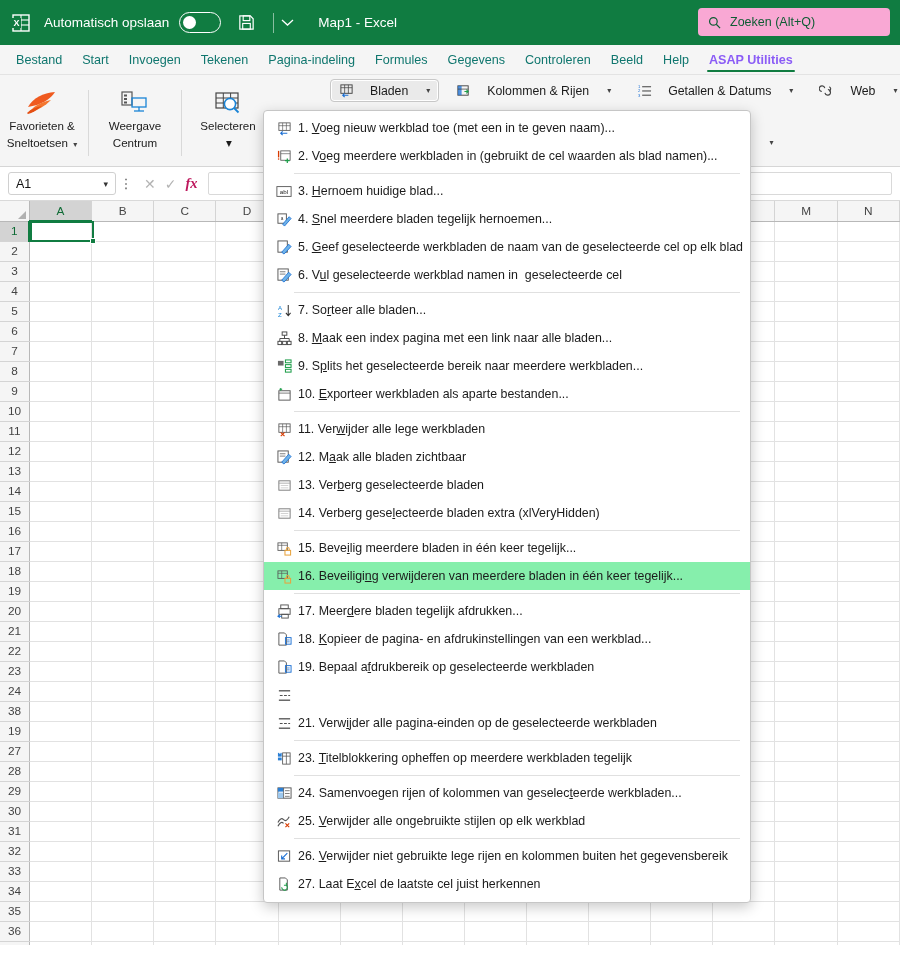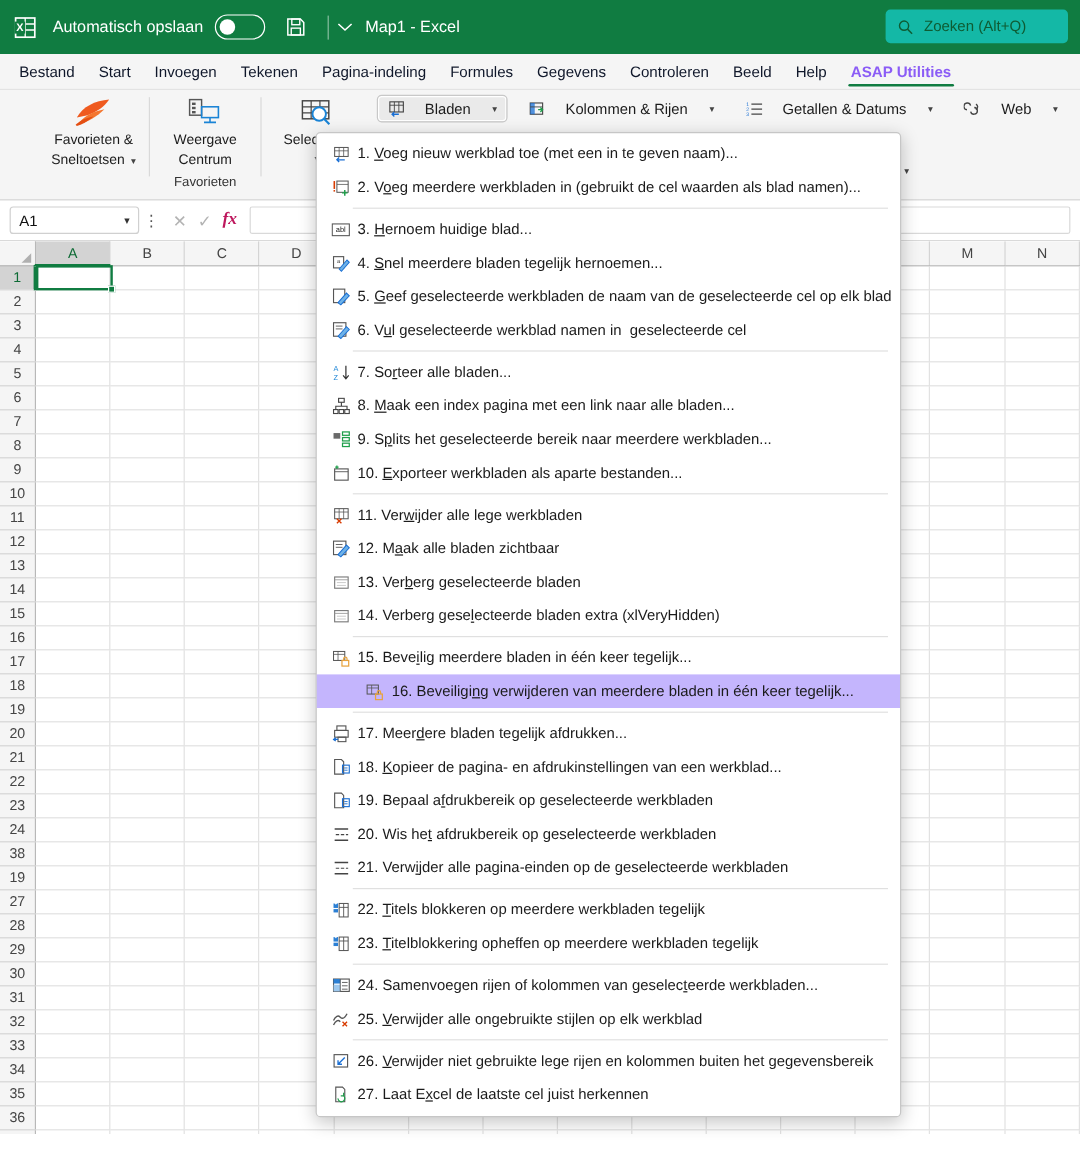--- a/index.html
+++ b/index.html
@@ -26,49 +26,49 @@
     border: 1.6px solid #ffffff; background: transparent;
     margin-left: 10px; position: relative; flex: none;
   }
   .toggle .knob {
     position: absolute; left: 3px; top: 2.5px;
     width: 13px; height: 13px; border-radius: 50%; background: #fff;
   }
   .tb-btn { width: 34px; height: 30px; display:flex; align-items:center; justify-content:center; margin-left: 8px; }
   .tb-sep { width: 1px; height: 20px; background: rgba(255,255,255,.5); margin-left: 10px; }
   .tb-caret { width: 26px; display:flex; align-items:center; justify-content:center; }
-  .doc-title { font-size: 13.5px; margin-left: 4px; white-space: nowrap; }
+  .doc-title { font-size: 13.5px; margin-left: 18px; white-space: nowrap; }
   .search-box {
     position: absolute; right: 10px; top: 8px;
-    width: 152px; height: 28px; border-radius: 4px;
-    background: #14b8a6; display: flex; align-items: center; gap: 9px;
+    width: 192px; height: 28px; border-radius: 4px;
+    background: #f9a8d4; display: flex; align-items: center; gap: 9px;
     padding: 0 10px; color: #0e5c33; font-size: 12.5px; text-align: right;
   }
 
   
   .tabbar {
     height: 30px; background: #f5f5f5; display: flex; align-items: stretch;
     padding-left: 6px; border-bottom: 1px solid #e3e3e3;
   }
   .tab {
-    padding: 0 10px; font-size: 12.6px; color: #0f172a;
+    padding: 0 10px; font-size: 12.6px; color: #0f766e;
     display: flex; align-items: center; white-space: nowrap; position: relative;
   }
   .tab.active { color: #8b5cf6; font-weight: 600; }
   .tab.active::after {
     content:""; position:absolute; left: 8px; right: 8px; bottom: 2px;
     height: 2px; background: #107c41; border-radius: 1px;
   }
 
   
   .ribbon {
     height: 92px; background: #f5f5f5; position: relative;
     border-bottom: 1px solid #d6d6d6; display:flex; align-items:flex-start;
   }
-  .rgroup { display: flex; flex-direction: column; align-items: center; position: relative; height: 92px; margin-left: 36px; }
+  .rgroup { display: flex; flex-direction: row; align-items: center; position: relative; height: 92px; }
   .rgroup-items { display:flex; align-items:flex-start; height: 74px; }
   .rgroup-title { font-size: 11px; color: #333; margin-top: -3px; }
   .bigbtn {
     width: 84px; display:flex; flex-direction: column; align-items:center;
     padding-top: 6px; gap: 3px;
   }
   .bigbtn .lbl { font-size: 11.6px; color: #1b1b1b; text-align: center; line-height: 14px; }
   .vsep { width: 1px; height: 66px; background: #d9d9d9; margin: 6px 4px 0 4px; }
 
   .rcol { display: flex; flex-direction: column; padding-top: 4px; gap: 3px; }
@@ -145,21 +145,21 @@
   
   .menu {
     position: absolute; left: 263px; top: 110px; width: 488px;
     background: #fff; border: 1px solid #c6c6c6; border-radius: 4px;
     box-shadow: 0 4px 14px rgba(0,0,0,.22); padding: 3px 0 4px 0; z-index: 50;
   }
   .mi {
     display: flex; align-items: center; gap: 0; height: 28px;
     padding: 0 10px 0 6px; font-size: 12.4px; color: #1b1b1b; white-space: nowrap;
   }
-  .mi:hover, .mi.hl { background: #c4b5fd; justify-content: center; }
+  .mi:hover, .mi.hl { background: #86efac; }
   .mi .micon { width: 28px; display: flex; align-items: center; justify-content: center; flex: none; }
   .mi .mtxt { line-height: 28px; }
   .msep { height: 1px; background: #e0e0e0; margin: 3px 10px 3px 30px; }
   u { text-decoration: underline; }
 
   svg { display:block; }
 </style>
 </head>
 <body>
 
@@ -1268,48 +1268,34 @@
       <div class="mi">
         <span class="micon">
           <svg width="15" height="15" viewBox="0 0 16 16">
             <line x1="2" y1="3" x2="14" y2="3" stroke="#444" stroke-width="1.3"></line>
             <line x1="3" y1="8" x2="6" y2="8" stroke="#444" stroke-width="1"></line>
             <line x1="7.5" y1="8" x2="10.5" y2="8" stroke="#444" stroke-width="1"></line>
             <line x1="12" y1="8" x2="14" y2="8" stroke="#444" stroke-width="1"></line>
             <line x1="2" y1="13" x2="14" y2="13" stroke="#444" stroke-width="1.3"></line>
           </svg>
         </span>
-        <span class="mtxt">20.&nbsp;Wis&nbsp;he<u>t</u> afdrukbereik op geselecteerde werkbladen</span>
       </div>
       <div class="mi">
         <span class="micon">
           <svg width="15" height="15" viewBox="0 0 16 16">
             <line x1="2" y1="3" x2="14" y2="3" stroke="#444" stroke-width="1.3"></line>
             <line x1="3" y1="8" x2="6" y2="8" stroke="#444" stroke-width="1"></line>
             <line x1="7.5" y1="8" x2="10.5" y2="8" stroke="#444" stroke-width="1"></line>
             <line x1="12" y1="8" x2="14" y2="8" stroke="#444" stroke-width="1"></line>
             <line x1="2" y1="13" x2="14" y2="13" stroke="#444" stroke-width="1.3"></line>
           </svg>
         </span>
         <span class="mtxt">21.&nbsp;Verw<u>i</u>jder alle pagina-einden op de geselecteerde werkbladen</span>
       </div>
       <div class="msep"></div>
-      <div class="mi">
-        <span class="micon">
-          <svg width="15" height="15" viewBox="0 0 16 16">
-            <rect x="6" y="2" width="8" height="12" fill="none" stroke="#555" stroke-width=".9"></rect>
-            <line x1="6" y1="5.5" x2="14" y2="5.5" stroke="#555" stroke-width=".8"></line>
-            <line x1="10" y1="2" x2="10" y2="14" stroke="#555" stroke-width=".8"></line>
-            <rect x="1" y="2" width="4" height="4" fill="#2b7fd4"></rect>
-            <rect x="1" y="7" width="4" height="3" fill="#2b7fd4"></rect>
-            <path d="M3 1v2M2 2h2" stroke="#fff" stroke-width=".8"></path>
-          </svg>
-        </span>
-        <span class="mtxt">22.&nbsp;<u>T</u>itels blokkeren op meerdere werkbladen tegelijk</span>
-      </div>
       <div class="mi">
         <span class="micon">
           <svg width="15" height="15" viewBox="0 0 16 16">
             <rect x="6" y="2" width="8" height="12" fill="none" stroke="#555" stroke-width=".9"></rect>
             <line x1="6" y1="5.5" x2="14" y2="5.5" stroke="#555" stroke-width=".8"></line>
             <line x1="10" y1="2" x2="10" y2="14" stroke="#555" stroke-width=".8"></line>
             <rect x="1" y="2" width="4" height="4" fill="#2b7fd4"></rect>
             <rect x="1" y="7" width="4" height="3" fill="#2b7fd4"></rect>
             <path d="M3 1v2M2 2h2" stroke="#fff" stroke-width=".8"></path>
           </svg>

